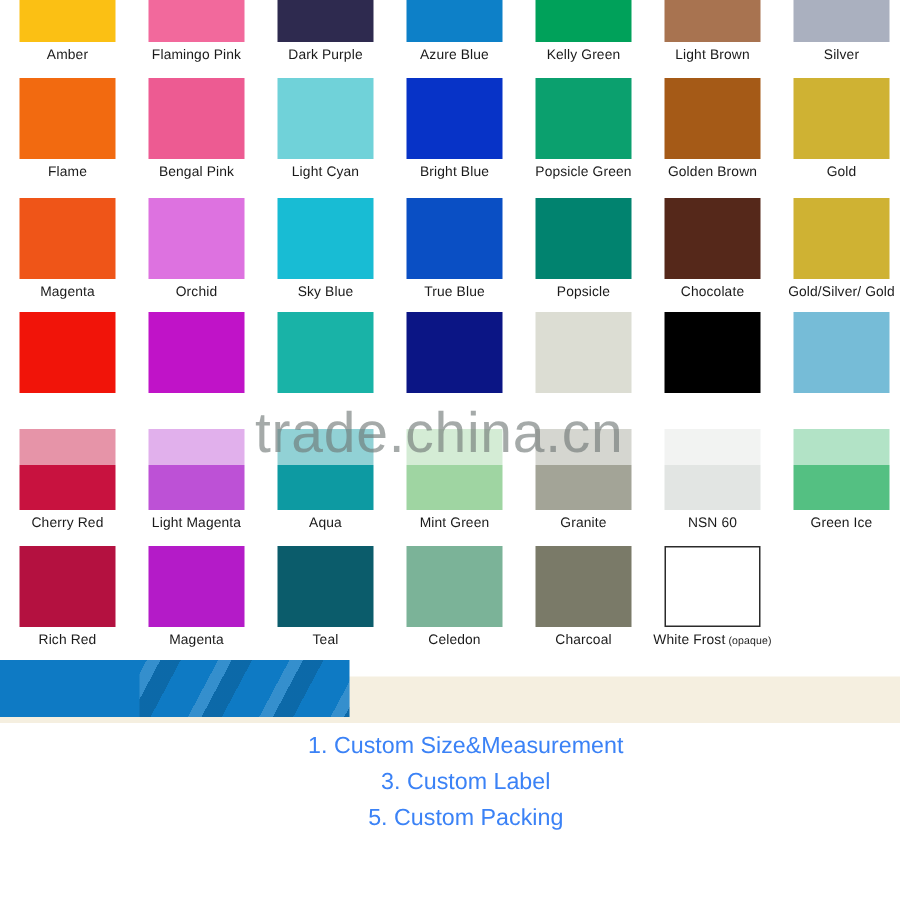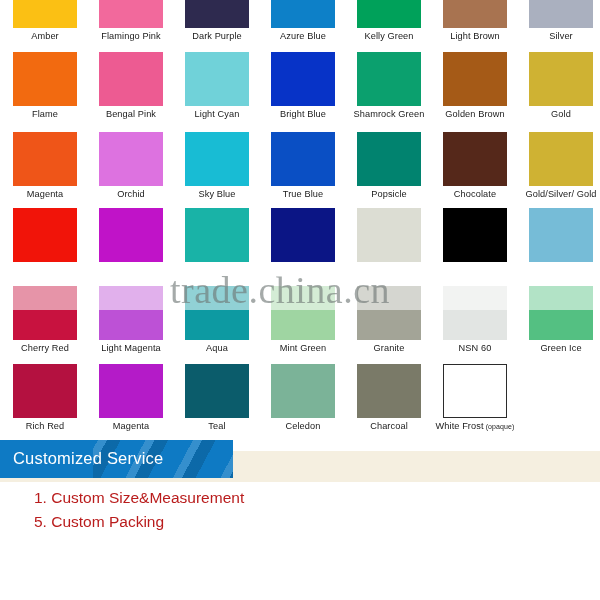--- a/index.html
+++ b/index.html
@@ -32,21 +32,21 @@
     white-space: nowrap;
     line-height: 11px;
   }
   .swatch-label .sub { font-size: 7px; }
 
   
   #watermark {
     position: absolute;
     left: 170px; top: 268px;
     font-size: 38px;
-    font-family: Liberation Serif, serif;
+    font-family: Liberation Sans, sans-serif;
     color: rgba(110,118,116,.62);
     letter-spacing: .5px;
     pointer-events: none;
     z-index: 6;
     white-space: nowrap;
   }
   #watermark-haze {
     position: absolute;
     left: 0; top: 276px;
     width: 600px; height: 34px;
@@ -100,25 +100,26 @@
   }
 
   #service-list {
     position: absolute; left: 0; top: 46px;
     width: 600px;
     margin: 0; padding: 0;
     list-style: none;
   }
   #service-list li {
     font-size: 15.5px;
-    color: #b91c1c;
+    color: #3b82f6;
     line-height: 24px;
-    padding-left: 34px;
+    padding-left: 21px;
     white-space: nowrap;
     font-family: "Liberation Sans", sans-serif;
+    text-align: center;
   }
 </style>
 </head>
 <body>
 
 <div id="page">
 
   <div id="swatch-grid">
       <div class="swatch-cell" style="left: 13px; top: -26px;">
         <div class="swatch-chip" style="background: rgb(251, 192, 20);"></div>
@@ -159,21 +160,21 @@
       <div class="swatch-cell" style="left: 185px; top: 52px;">
         <div class="swatch-chip" style="background: rgb(112, 210, 217);"></div>
         <div class="swatch-label">Light  Cyan</div>
       </div>
       <div class="swatch-cell" style="left: 271px; top: 52px;">
         <div class="swatch-chip" style="background: rgb(7, 51, 199);"></div>
         <div class="swatch-label">Bright Blue</div>
       </div>
       <div class="swatch-cell" style="left: 357px; top: 52px;">
         <div class="swatch-chip" style="background: rgb(11, 160, 110);"></div>
-        <div class="swatch-label">Shamrock  Green</div>
+        <div class="swatch-label">Popsicle  Green</div>
       </div>
       <div class="swatch-cell" style="left: 443px; top: 52px;">
         <div class="swatch-chip" style="background: rgb(165, 90, 23);"></div>
         <div class="swatch-label">Golden Brown</div>
       </div>
       <div class="swatch-cell" style="left: 529px; top: 52px;">
         <div class="swatch-chip" style="background: rgb(207, 178, 51);"></div>
         <div class="swatch-label">Gold</div>
       </div>
       <div class="swatch-cell" style="left: 13px; top: 132px;">
@@ -281,20 +282,20 @@
 
   <div id="watermark-haze"></div>
   <div id="watermark">trade.china.cn</div>
 
   <div id="service-section">
     <div id="beige-bar"></div>
     <div id="service-banner">
       <div class="stripes"></div>
       <div class="stripe-overlay"></div>
     </div>
-    <div id="service-title">Customized Service</div>
     <ul id="service-list">
         <li>1. Custom Size&amp;Measurement</li>
+        <li>3. Custom Label</li>
         <li>5. Custom Packing</li>
       </ul>
   </div>
 
 </div>
 
 </body></html>

